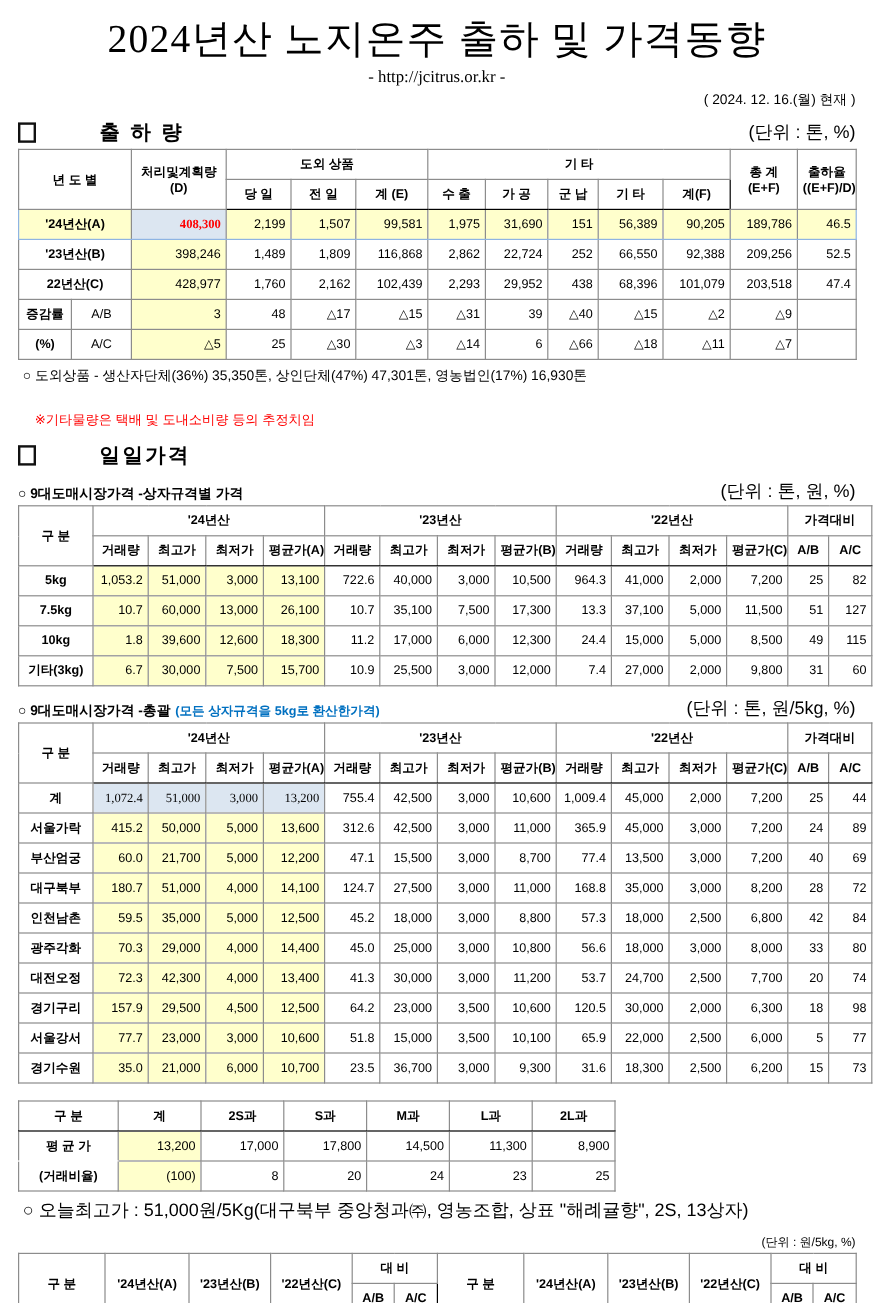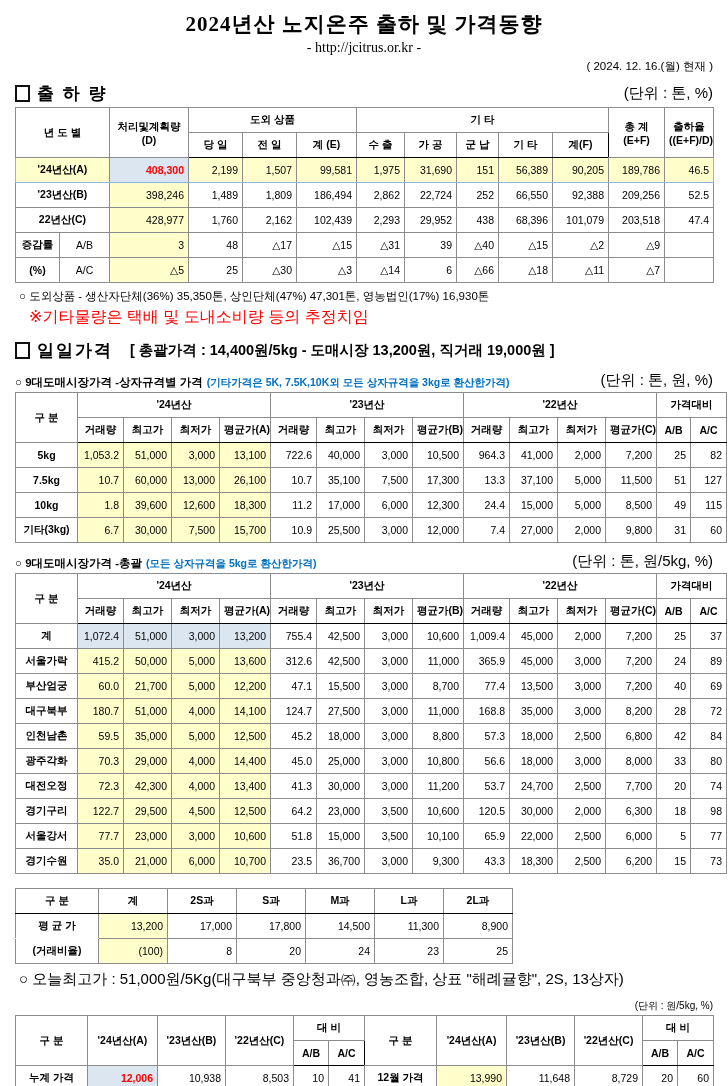--- a/index.html
+++ b/index.html
@@ -4,56 +4,56 @@
 <style>
   html,body{margin:0;padding:0;background:#fff;}
   body{
     width:728px;min-height:1086px;box-sizing:border-box;
     padding:8px 15px 10px 15px;
     font-family:"Liberation Sans","DejaVu Sans",sans-serif;
     color:#000;font-size:10.5px;
   }
   .page-title{
     font-family:"Liberation Serif","DejaVu Serif",serif;
-    font-size:21px;font-weight:700;text-align:center;letter-spacing:1px;margin-top:2px;
+    font-size:33px;font-weight:400;text-align:center;letter-spacing:1px;margin-top:2px;
   }
   .page-subtitle{
     font-family:"Liberation Serif","DejaVu Serif",serif;
     font-size:14px;text-align:center;margin-top:2px;
   }
   .date-note{font-size:11.5px;text-align:right;margin-top:3px;}
   .sec{display:flex;align-items:center;gap:7px;margin-top:8px;}
   .sqicon{width:11px;height:13px;border:2.5px solid #111;display:inline-block;flex:0 0 auto;}
-  .sec-ttl{font-size:17px;font-weight:bold;letter-spacing:2px;}
+  .sec-ttl{font-size:17px;font-weight:bold;letter-spacing:2px;margin-left:46px;}
   .sec-summary{font-size:14.5px;font-weight:bold;margin-left:10px;letter-spacing:0;}
   .unit{font-size:15px;text-align:right;flex:1;}
   .subline{display:flex;align-items:flex-end;margin-top:9px;margin-bottom:2px;}
   .subline .st{font-size:11.5px;font-weight:bold;}
   .subline .sn{font-size:10.5px;font-weight:bold;margin-left:4px;}
   .blue{color:#0070C0;}
   .red{color:#FF0000;}
   table.t{border-collapse:collapse;table-layout:fixed;width:698px;margin-top:2px;}
   table.t th,table.t td{
     border:1px solid #8c8c8c;padding:2px 4px;height:20px;
     font-size:10.5px;overflow:hidden;white-space:nowrap;
   }
   table.t{border:1.7px solid #000;}
   table.t th{font-weight:bold;text-align:center;background:#fff;}
   table.t td{text-align:right;}
   table.t td.lbl{text-align:center;font-weight:bold;}
   .y{background:#FFFFCC;}
-  .b{background:#DCE6F1;}
+  .b{background:#DCE6F1;font-family:Liberation Serif, serif;}
   .gs{border-left:1.5px solid #000 !important;}
   tr.hdr-last th{border-bottom:1.6px solid #000;}
   .redv{color:#FF0000;font-weight:bold;}
   tr.arow td{border-top:1.8px solid #8EB4E3;border-bottom:1.8px solid #8EB4E3;}
   tr.arow td:first-child{border-left:1.8px solid #8EB4E3;}
   tr.arow td:last-child{border-right:1.8px solid #8EB4E3;}
   .note{font-size:11.5px;margin-top:6px;margin-left:4px;}
-  .note2{font-size:16px;margin-top:3px;margin-left:14px;}
+  .note2{font-size:11px;margin-top:21px;margin-left:14px;}
   .smallnote{font-size:15px;margin-top:6px;margin-left:4px;}
   .unit-line{font-size:10px;text-align:right;margin-top:10px;}
   .grade-t{width:497px !important;}
   .nb{border-bottom:1px solid #fff !important;}
 </style>
 </head>
 <body>
 
 <div class="page-title">2024년산 노지온주 출하 및 가격동향</div>
 <div class="page-subtitle">- http://jcitrus.or.kr -</div>
@@ -123,21 +123,21 @@
       <td class="y">56,389</td>
       <td class="y">90,205</td>
       <td class="y gs">189,786</td>
       <td class="y gs">46.5</td>
     </tr>
     <tr>
       <td colspan="2" class="lbl">'23년산(B)</td>
       <td class="y">398,246</td>
       <td class="gs">1,489</td>
       <td>1,809</td>
-      <td>186,494</td>
+      <td>116,868</td>
       <td class="gs">2,862</td>
       <td>22,724</td>
       <td>252</td>
       <td>66,550</td>
       <td>92,388</td>
       <td class="gs">209,256</td>
       <td class="gs">52.5</td>
     </tr>
     <tr>
       <td colspan="2" class="lbl">22년산(C)</td>
@@ -185,26 +185,24 @@
     </tr>
   </tbody>
 </table>
 
 <div class="note">○ 도외상품 - 생산자단체(36%) 35,350톤, 상인단체(47%) 47,301톤, 영농법인(17%) 16,930톤</div>
 <div class="note2 red">※기타물량은 택배 및 도내소비량 등의 추정치임</div>
 
 <div class="sec" style="margin-top:11px;">
   <span class="sqicon"></span>
   <span class="sec-ttl">일일가격</span>
-  <span class="sec-summary">[ 총괄가격 : 14,400원/5kg - 도매시장 13,200원, 직거래 19,000원 ]</span>
 </div>
 
 <div class="subline">
   <span class="st">○ 9대도매시장가격 -상자규격별 가격</span>
-  <span class="sn blue">(기타가격은 5K, 7.5K,10K외 모든 상자규격을 3kg로 환산한가격)</span>
   <span class="unit">(단위 : 톤, 원, %)</span>
 </div>
 
 <table class="t">
   <colgroup>
     <col style="width:62px">
     <col style="width:46px">
       <col style="width:48px">
       <col style="width:48px">
       <col style="width:51px">
@@ -374,21 +372,21 @@
       <td class="b">13,200</td>
       <td class="gs">755.4</td>
       <td>42,500</td>
       <td>3,000</td>
       <td>10,600</td>
       <td class="gs">1,009.4</td>
       <td>45,000</td>
       <td>2,000</td>
       <td>7,200</td>
       <td class="gs">25</td>
-      <td>37</td>
+      <td>44</td>
     </tr>
   <tr>
         <td class="lbl">서울가락</td>
         <td class="y gs">415.2</td>
         <td class="y">50,000</td>
         <td class="y">5,000</td>
         <td class="y">13,600</td>
         <td class="gs">312.6</td>
         <td>42,500</td>
         <td>3,000</td>
@@ -480,21 +478,21 @@
         <td>11,200</td>
         <td class="gs">53.7</td>
         <td>24,700</td>
         <td>2,500</td>
         <td>7,700</td>
         <td class="gs">20</td>
         <td>74</td>
       </tr>
       <tr>
         <td class="lbl">경기구리</td>
-        <td class="y gs">122.7</td>
+        <td class="y gs">157.9</td>
         <td class="y">29,500</td>
         <td class="y">4,500</td>
         <td class="y">12,500</td>
         <td class="gs">64.2</td>
         <td>23,000</td>
         <td>3,500</td>
         <td>10,600</td>
         <td class="gs">120.5</td>
         <td>30,000</td>
         <td>2,000</td>
@@ -522,21 +520,21 @@
       <tr>
         <td class="lbl">경기수원</td>
         <td class="y gs">35.0</td>
         <td class="y">21,000</td>
         <td class="y">6,000</td>
         <td class="y">10,700</td>
         <td class="gs">23.5</td>
         <td>36,700</td>
         <td>3,000</td>
         <td>9,300</td>
-        <td class="gs">43.3</td>
+        <td class="gs">31.6</td>
         <td>18,300</td>
         <td>2,500</td>
         <td>6,200</td>
         <td class="gs">15</td>
         <td>73</td>
       </tr>
     </tbody>
 </table>
 
 <table class="t grade-t" style="margin-top:14px;">

